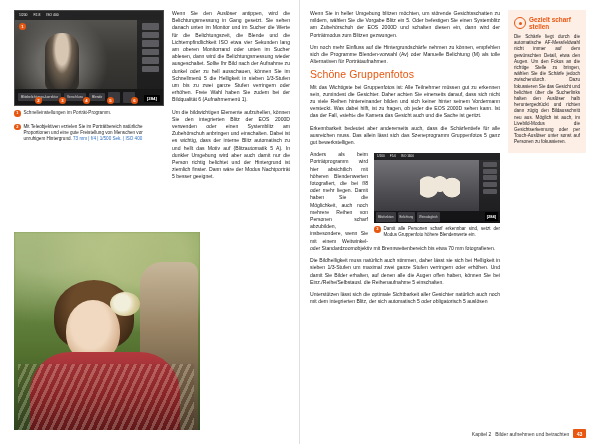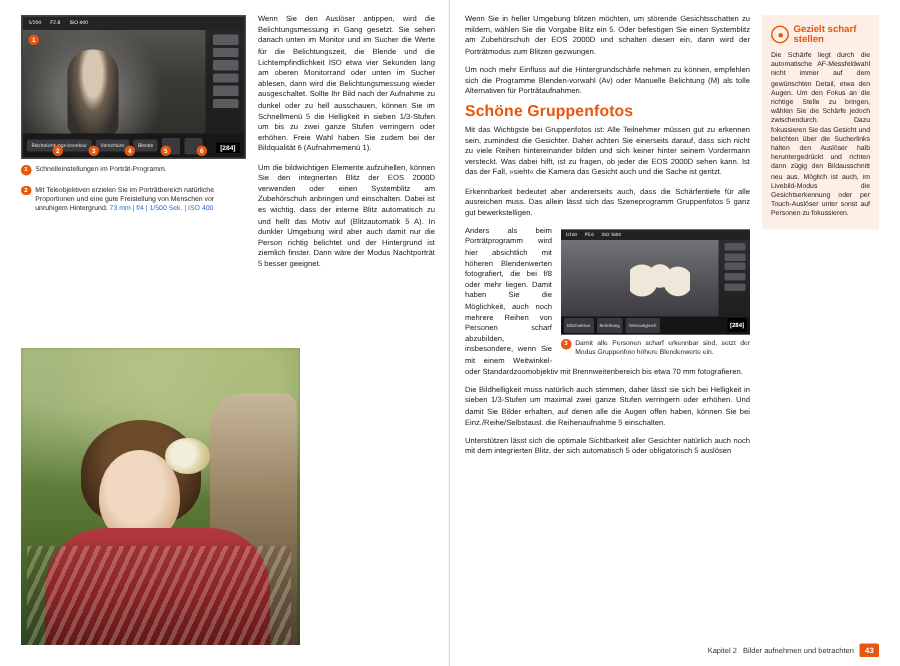--- a/index.html
+++ b/index.html
@@ -41,21 +41,21 @@
     font-size:5.1px;
     line-height:7.2px;
     text-align:justify;
     color:#1b1b1b;
   }
   .body-text p{margin:0 0 5px 0;}
   h2.section{
     color:#e8560f;
     font-size:10.5px;
     margin:6px 0 5px 0;
-    font-weight:bold;
+    font-weight:normal;
     letter-spacing:.1px;
   }
 
   
   .shot-figure{
     position:relative;
     width:150px;
     margin:0;
   }
   .shot-img{

